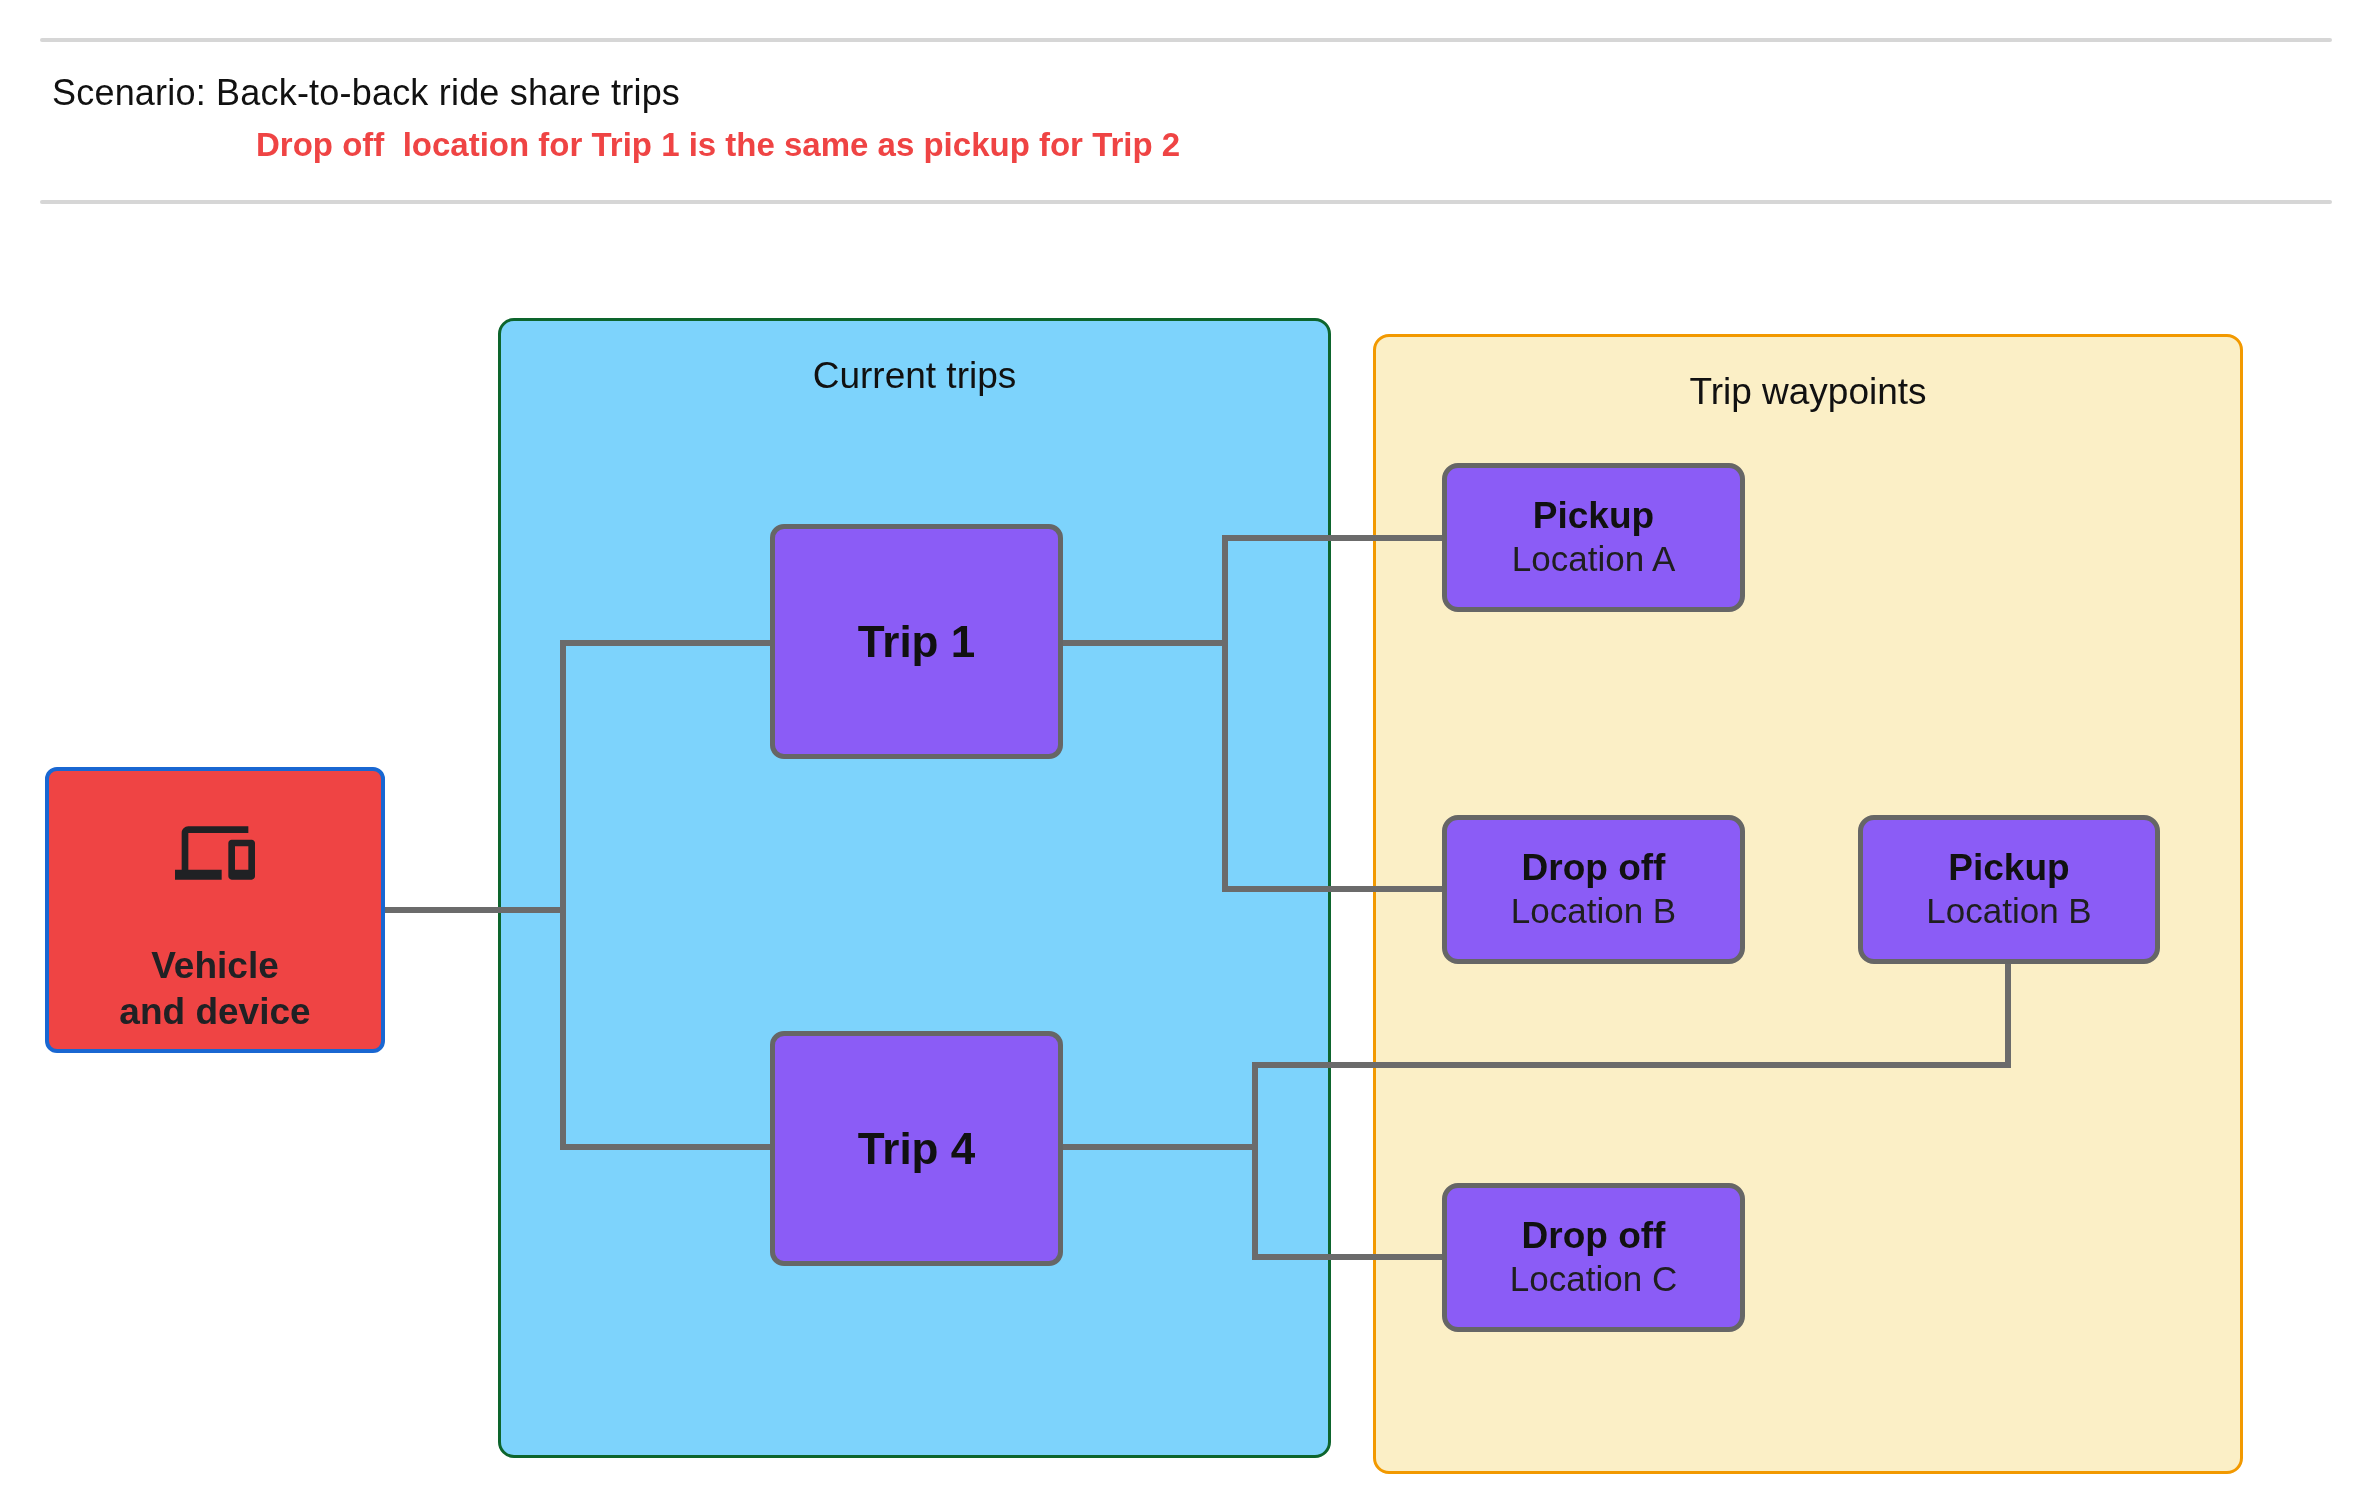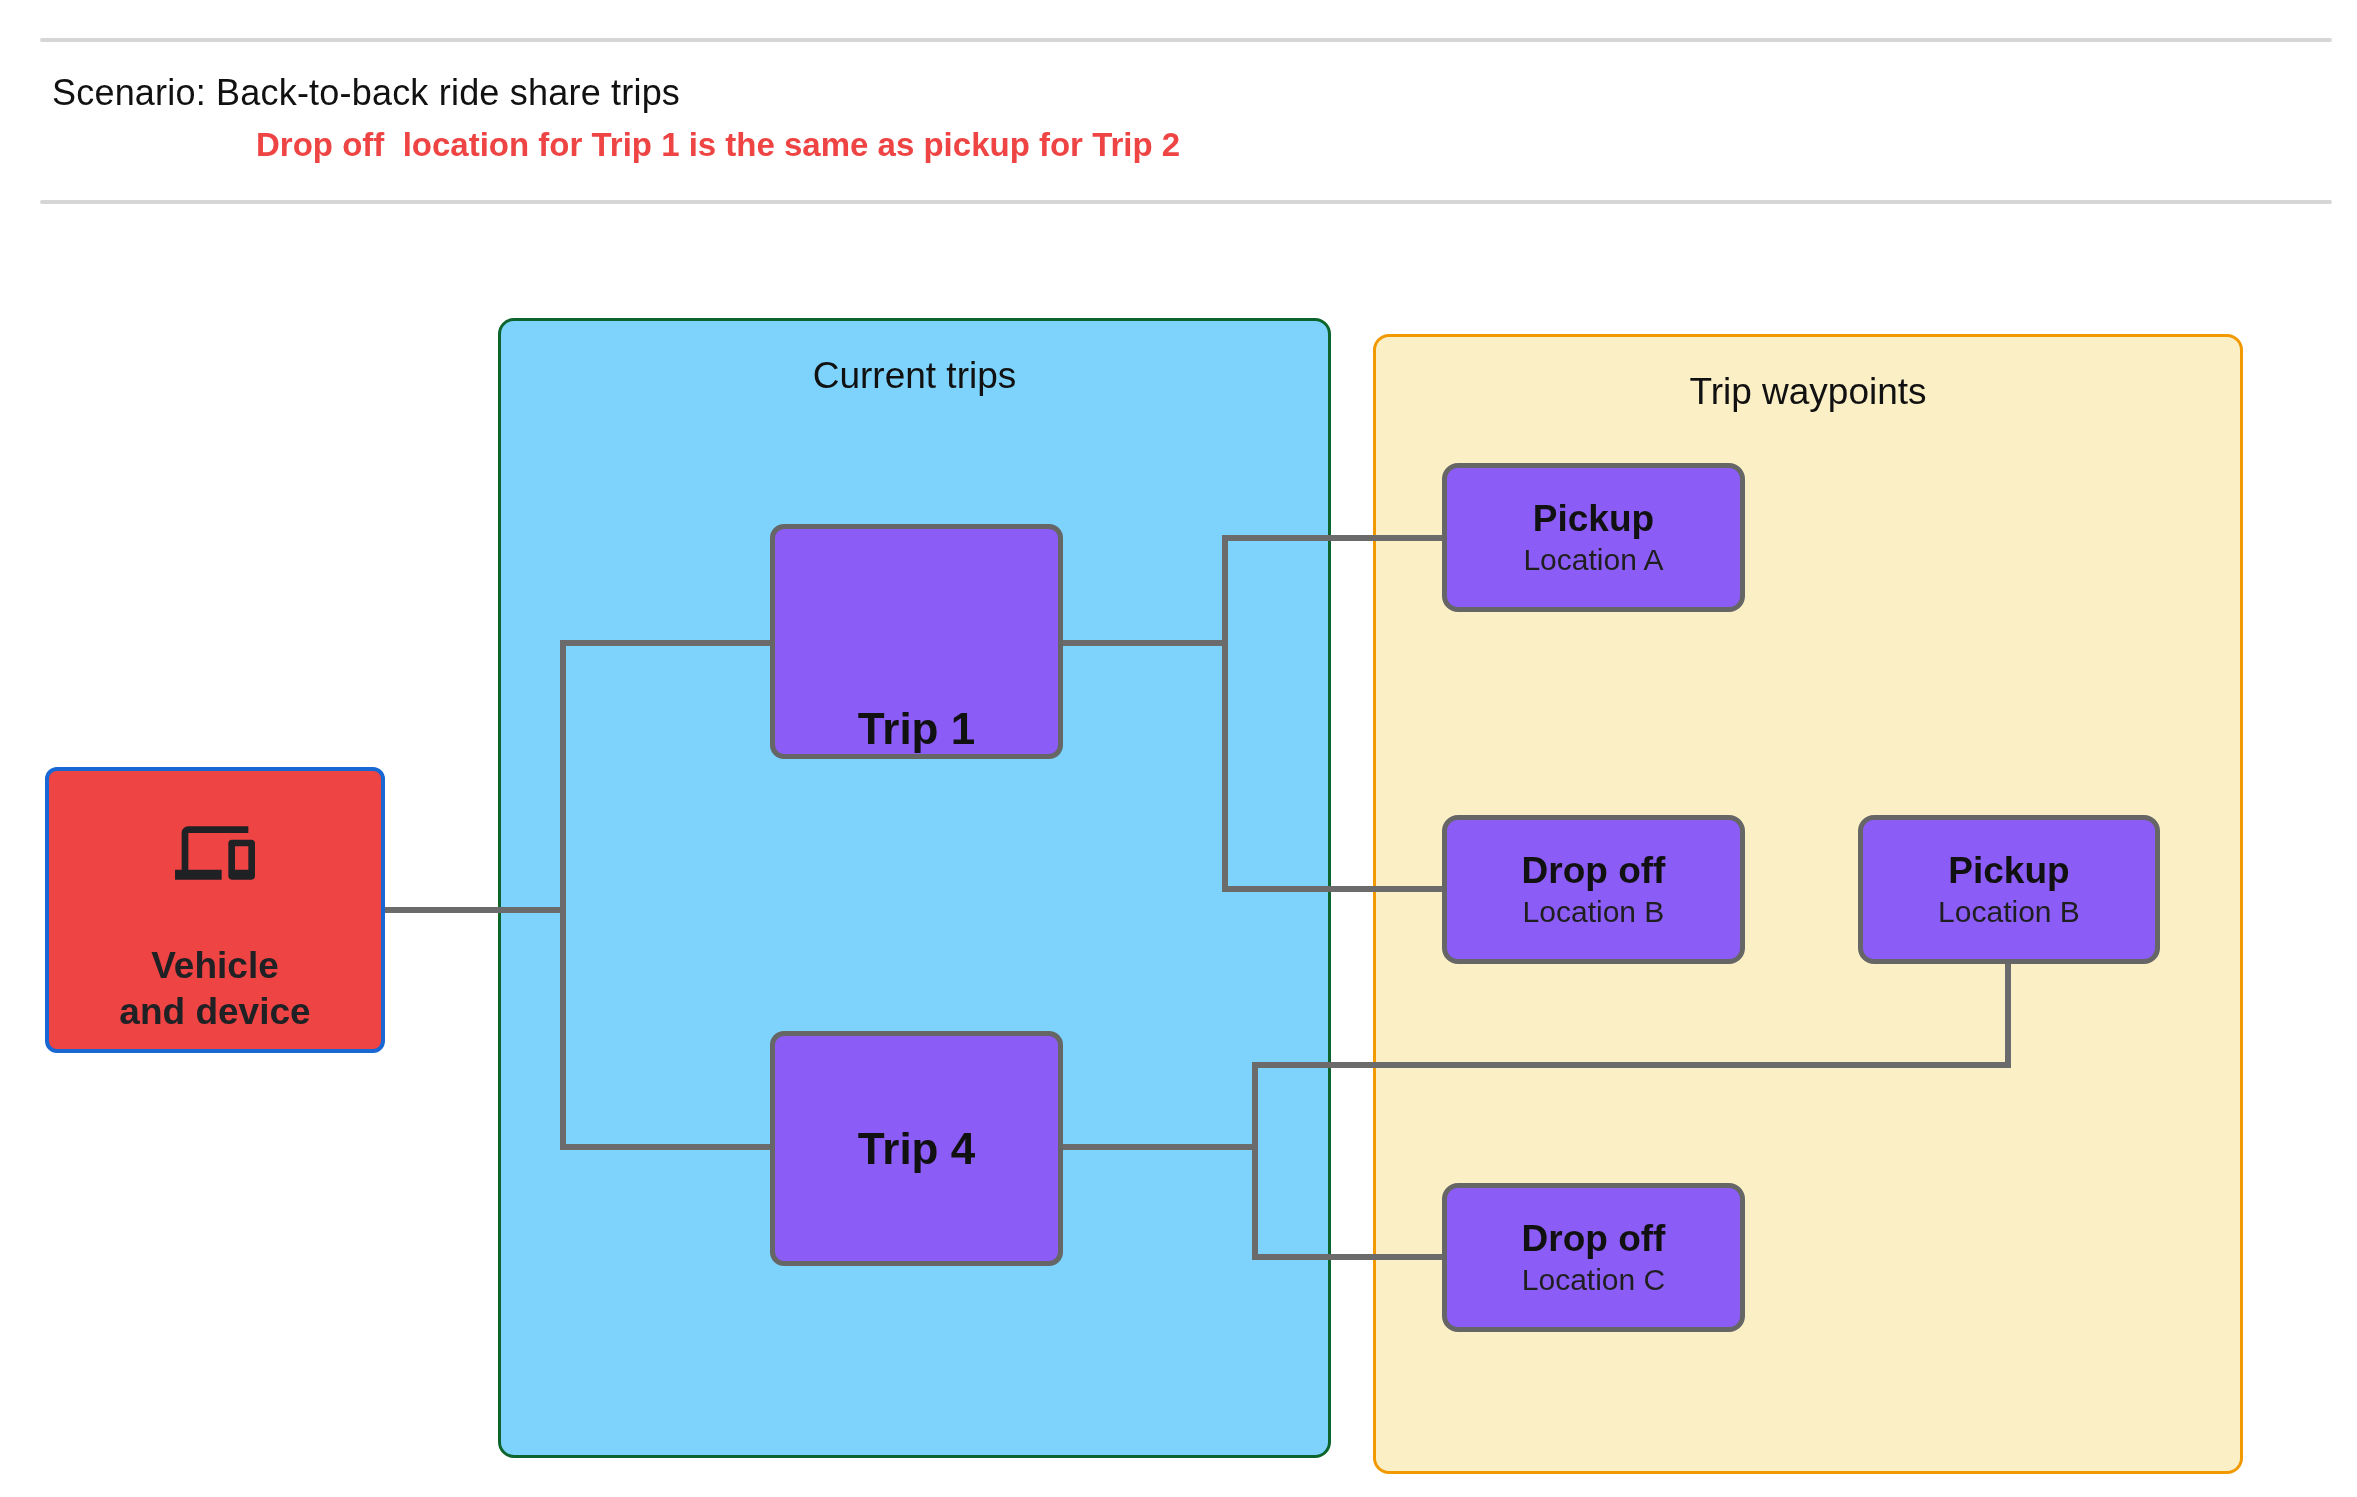--- a/index.html
+++ b/index.html
@@ -54,31 +54,31 @@
   .conn { position: absolute; background: #6b6b6b; }
 
   
   .node {
     position: absolute; background: #8b5cf6;
     border: 5px solid #666666; border-radius: 14px;
     display: flex; flex-direction: column;
     align-items: center; justify-content: center;
   }
   .node-trip { left: 770px; width: 293px; height: 235px; }
-  #trip1 { top: 524px; justify-content: flex-end; }
+  #trip1 { top: 524px; }
   #trip2 { top: 1031px; }
   .trip-label { font-size: 44px; font-weight: 700; color: #111111; }
 
   .node-waypoint { width: 303px; height: 149px; gap: 5px; border-radius: 16px; }
   #wp-pickup-a { left: 1442px; top: 463px; }
   #wp-dropoff-b { left: 1442px; top: 815px; }
   #wp-pickup-b { left: 1858px; top: 815px; width: 302px; }
   #wp-dropoff-c { left: 1442px; top: 1183px; }
   .wp-title { font-size: 37px; font-weight: 700; color: #111111; line-height: 1.05; }
-  .wp-subtitle { font-size: 30px; font-weight: 400; color: #1f1f1f; line-height: 1.05; }
+  .wp-subtitle { font-size: 35px; font-weight: 400; color: #1f1f1f; line-height: 1.05; }
 
   .node-vehicle {
     left: 45px; top: 767px; width: 340px; height: 286px;
     background: #ef4444; border: 4px solid #1967d2; border-radius: 12px;
     justify-content: flex-start; padding-top: 42px; gap: 50px;
   }
   .vehicle-icon svg { display: block; }
   .vehicle-label {
     text-align: center;
     font-size: 37px; font-weight: 700; color: #202124;

